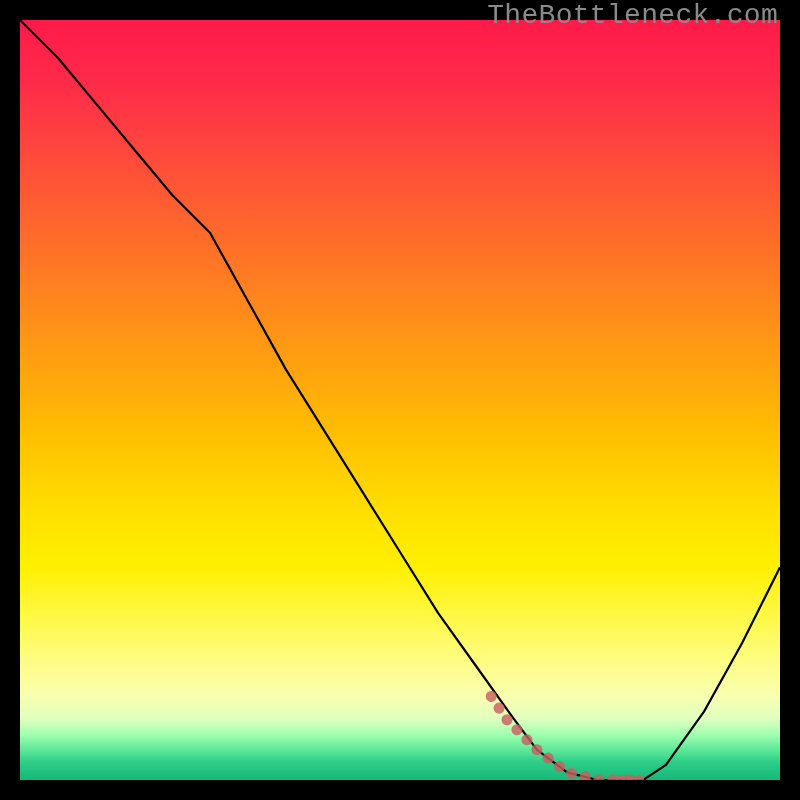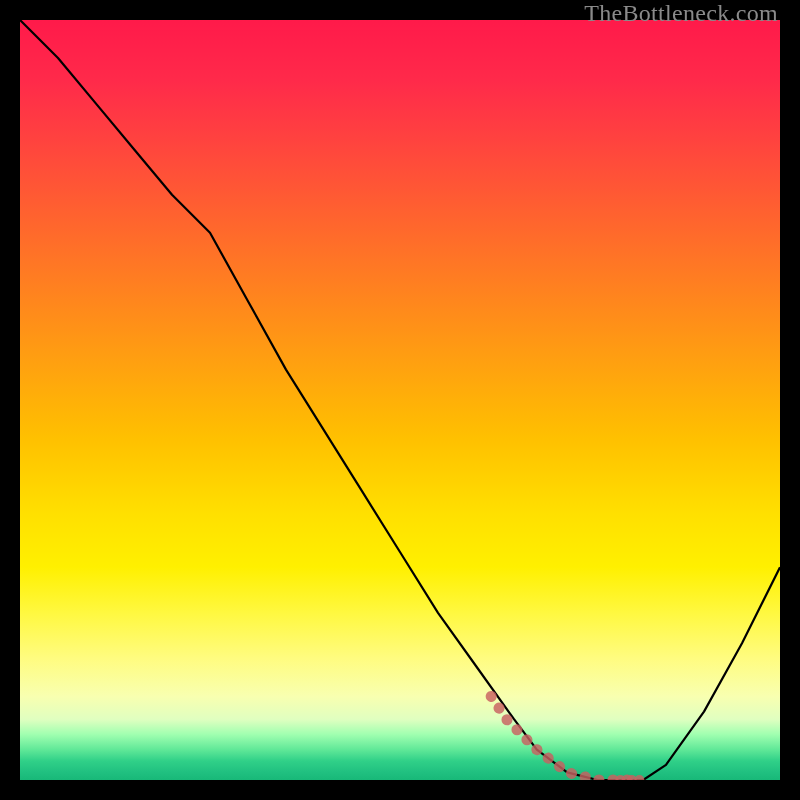--- a/index.html
+++ b/index.html
@@ -38,22 +38,22 @@
   .curve-svg {
     position: absolute;
     inset: 0;
     width: 100%;
     height: 100%;
   }
   .watermark {
     position: absolute;
     top: 0px;
     right: 22px;
-    font-family: Liberation Serif, serif;
-    font-size: 24px;
+    font-family: Liberation Mono, monospace;
+    font-size: 28px;
     font-weight: 500;
     color: #8a8a8a;
     letter-spacing: 0.3px;
   }
 </style>
 </head>
 <body>
 
 <div class="plot-area">
   <div class="gradient-bg"></div>

